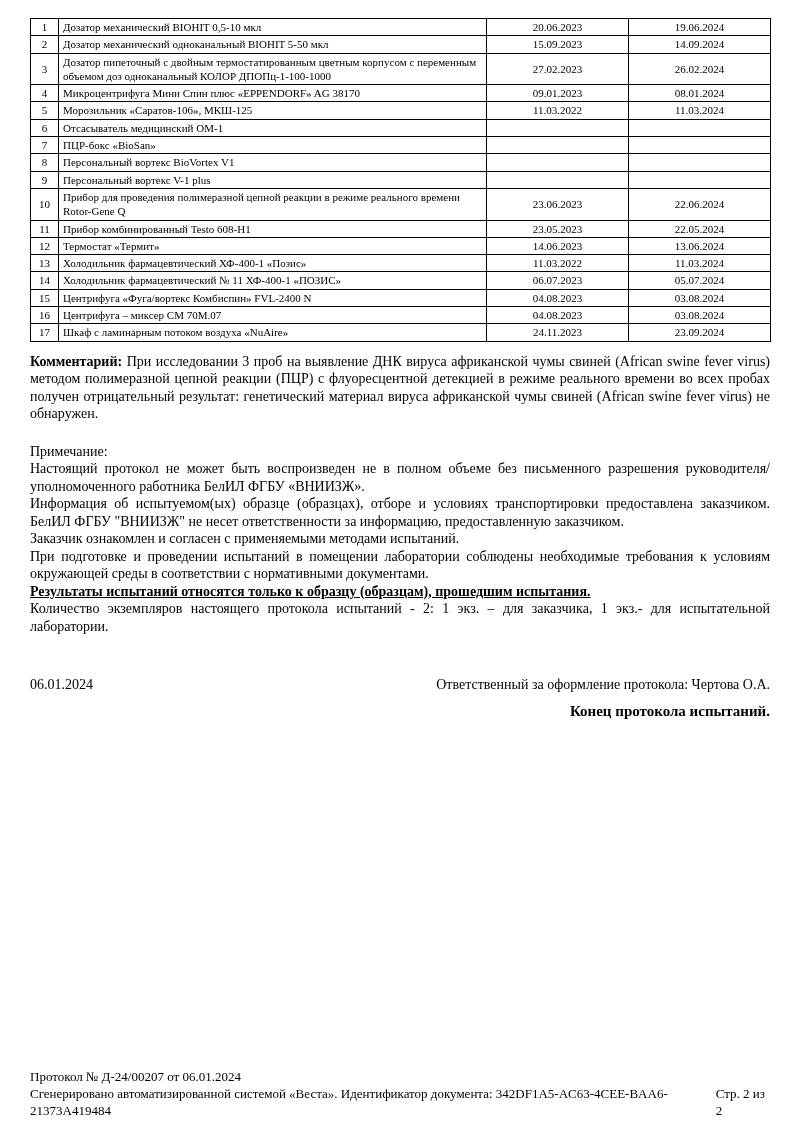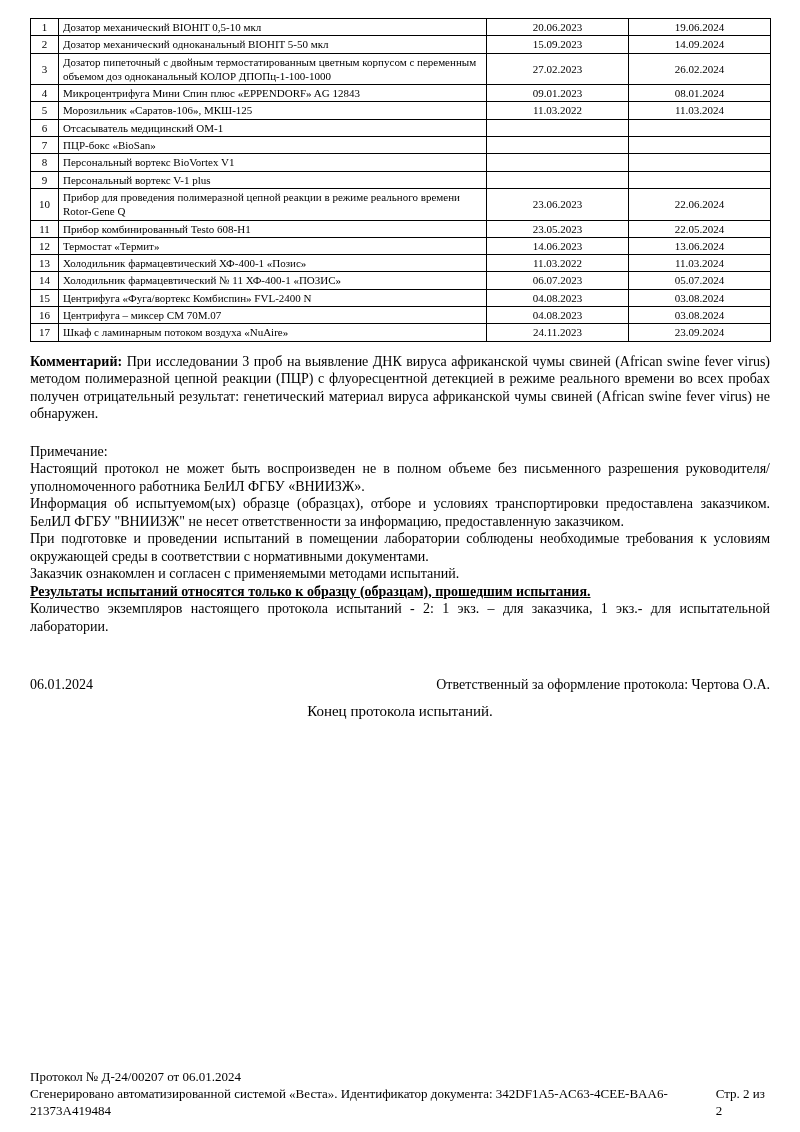--- a/index.html
+++ b/index.html
@@ -44,21 +44,21 @@
   .mt-note { margin-top: 20px; }
   .bold { font-weight: bold; }
   .underline { text-decoration: underline; }
   .signoff {
     margin-top: 42px;
     display: flex;
     justify-content: space-between;
     font-size: 14px;
     gap: 8px;
   }
-  .end-line { margin-top: 10px; font-size: 15px; text-align: center; }
+  .end-line { margin-top: 10px; font-size: 15px; text-align: right; font-weight: bold; }
   .footer {
     position: absolute;
     left: 30px;
     right: 28px;
     bottom: 12px;
     font-size: 13px;
     line-height: 1.3;
   }
   .footer-row2 {
     display: flex;
@@ -87,21 +87,21 @@
             <td class="col-date">14.09.2024</td>
           </tr>
           <tr>
             <td class="col-num">3</td>
             <td class="col-name">Дозатор пипеточный с двойным термостатированным цветным корпусом с переменным объемом доз одноканальный КОЛОР ДПОПц-1-100-1000</td>
             <td class="col-date">27.02.2023</td>
             <td class="col-date">26.02.2024</td>
           </tr>
           <tr>
             <td class="col-num">4</td>
-            <td class="col-name">Микроцентрифуга Мини Спин плюс «EPPENDORF» AG 12843</td>
+            <td class="col-name">Микроцентрифуга Мини Спин плюс «EPPENDORF» AG 38170</td>
             <td class="col-date">09.01.2023</td>
             <td class="col-date">08.01.2024</td>
           </tr>
           <tr>
             <td class="col-num">5</td>
             <td class="col-name">Морозильник «Саратов-106», МКШ-125</td>
             <td class="col-date">11.03.2022</td>
             <td class="col-date">11.03.2024</td>
           </tr>
           <tr>
@@ -177,22 +177,22 @@
             <td class="col-date">23.09.2024</td>
           </tr>
         </tbody>
     </table>
 
     <p class="para mt-comment"><span class="bold">Комментарий:</span> <span>При исследовании 3 проб на выявление ДНК вируса африканской чумы свиней (African swine fever virus) методом полимеразной цепной реакции (ПЦР) с флуоресцентной детекцией в режиме реального времени во всех пробах получен отрицательный результат: генетический материал вируса африканской чумы свиней (African swine fever virus) не обнаружен.</span></p>
 
     <p class="para mt-note">Примечание:</p>
     <p class="para">Настоящий протокол не может быть воспроизведен не в полном объеме без письменного разрешения руководителя/уполномоченного работника БелИЛ ФГБУ «ВНИИЗЖ».</p>
     <p class="para">Информация об испытуемом(ых) образце (образцах), отборе и условиях транспортировки предоставлена заказчиком. БелИЛ ФГБУ "ВНИИЗЖ" не несет ответственности за информацию, предоставленную заказчиком.</p>
+    <p class="para">Заказчик ознакомлен и согласен с применяемыми методами испытаний.</p>
     <p class="para">При подготовке и проведении испытаний в помещении лаборатории соблюдены необходимые требования к условиям окружающей среды в соответствии с нормативными документами.</p>
-    <p class="para">Заказчик ознакомлен и согласен с применяемыми методами испытаний.</p>
     <p class="para bold underline">Результаты испытаний относятся только к образцу (образцам), прошедшим испытания.</p>
     <p class="para">Количество экземпляров настоящего протокола испытаний - 2: 1 экз. – для заказчика, 1 экз.- для испытательной лаборатории.</p>
 
     <div class="signoff">
       <span>06.01.2024</span>
       <span>Ответственный за оформление протокола: Чертова О.А.</span>
     </div>
     <p class="end-line">Конец протокола испытаний.</p>
 
   </div>

